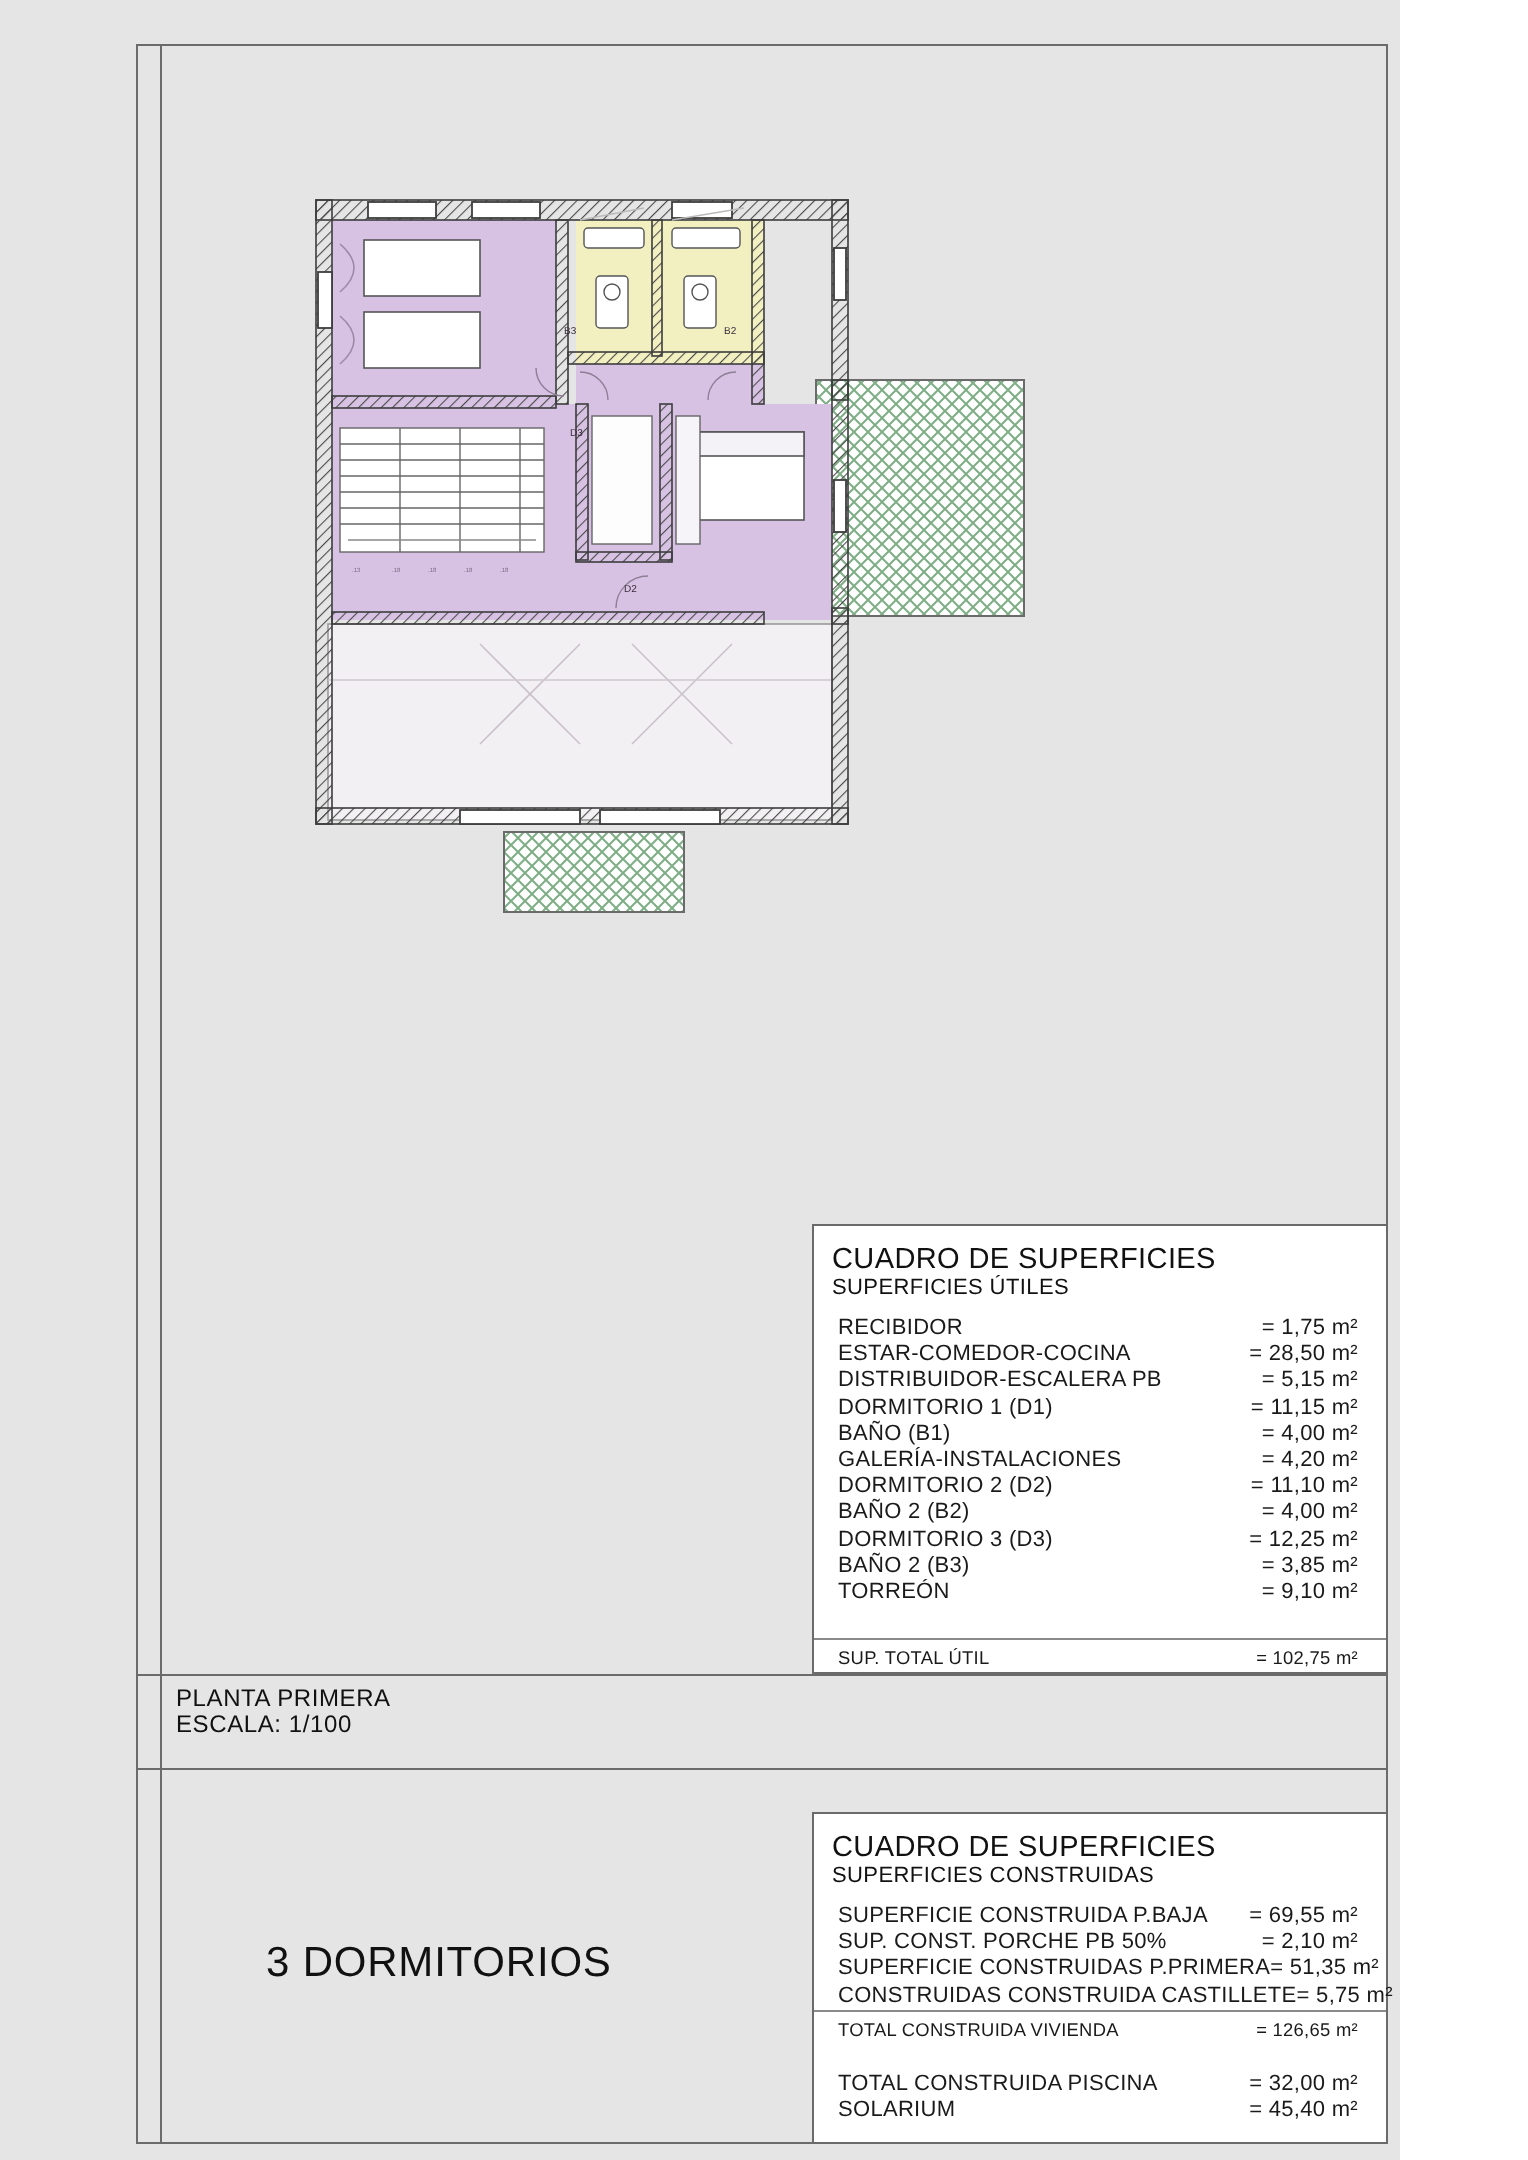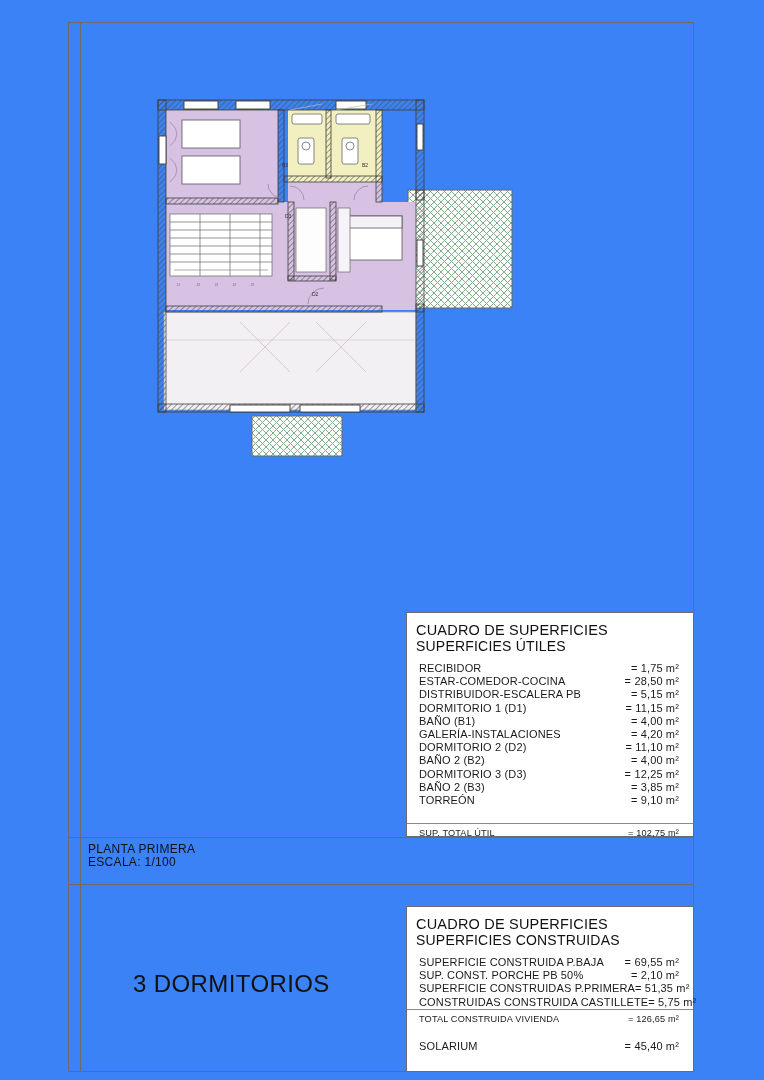--- a/index.html
+++ b/index.html
@@ -12,23 +12,23 @@
     height: 1080px;
     position: relative;
     font-family: "Liberation Sans", sans-serif;
     color: #1a1a1a;
     overflow: hidden;
   }
 
   .sheet {
     position: absolute;
     left: 0; top: 0;
-    width: 764px;
+    width: 700px;
     height: 1080px;
-    background: #3b82f6;
+    background: #e5e5e5;
   }
 
   
   .frame {
     position: absolute;
     left: 68px;
     top: 22px;
     width: 626px;
     height: 1050px;
     border: 1px solid #6b6b6b;
@@ -72,21 +72,21 @@
     width: 288px;
     height: 166px;
   }
   .tbl-title {
     font-size: 14.5px;
     letter-spacing: .2px;
     margin: 9px 0 0 9px;
     color: #111;
   }
   .tbl-sub {
-    font-size: 14px;
+    font-size: 11px;
     margin: 0 0 0 9px;
     color: #111;
     letter-spacing: .2px;
   }
   .rows {
     margin: 8px 0 0 0;
     padding: 0;
     list-style: none;
   }
   .row {
@@ -134,21 +134,21 @@
     font-size: 12px;
     line-height: 13px;
     letter-spacing: .3px;
     color: #111;
   }
 
   .big-title {
     position: absolute;
     left: 133px;
     top: 970px;
-    font-size: 24px;
+    font-size: 21px;
     letter-spacing: .4px;
     color: #111;
   }
 
   
   .plan-label {
     font-size: 5px;
     fill: #3a2a3a;
     font-family: "Liberation Sans", sans-serif;
   }
@@ -385,19 +385,23 @@
         </li>
     </ul>
     <div class="sep"></div>
     <div class="total-row">
       <span>TOTAL CONSTRUIDA VIVIENDA</span>
       <span class="val">= 126,65 m²</span>
     </div>
     <div class="gap-10"></div>
     <ul class="rows" style="margin-top:0">
       <li class="row">
+          <span>TOTAL CONSTRUIDA PISCINA</span>
+          <span class="val">= 32,00 m²</span>
+        </li>
+      <li class="row">
           <span>SOLARIUM</span>
           <span class="val">= 45,40 m²</span>
         </li>
     </ul>
   </div>
 
 </div>
 
 </body></html>

